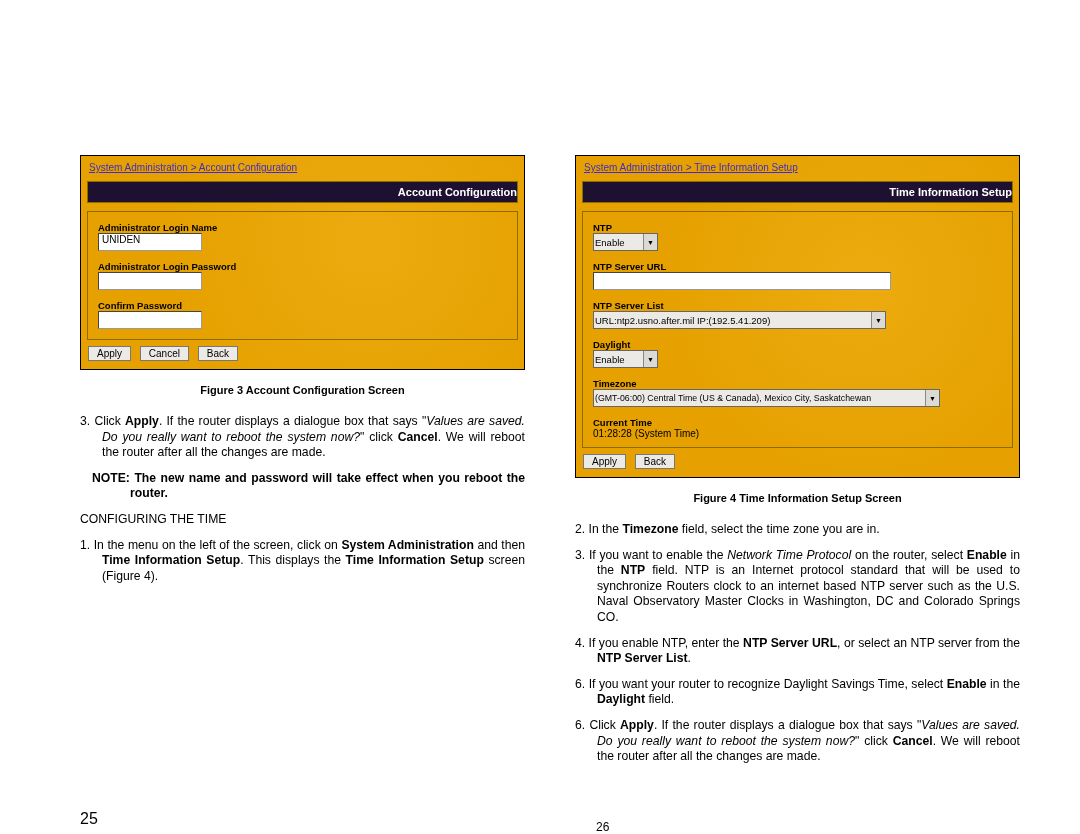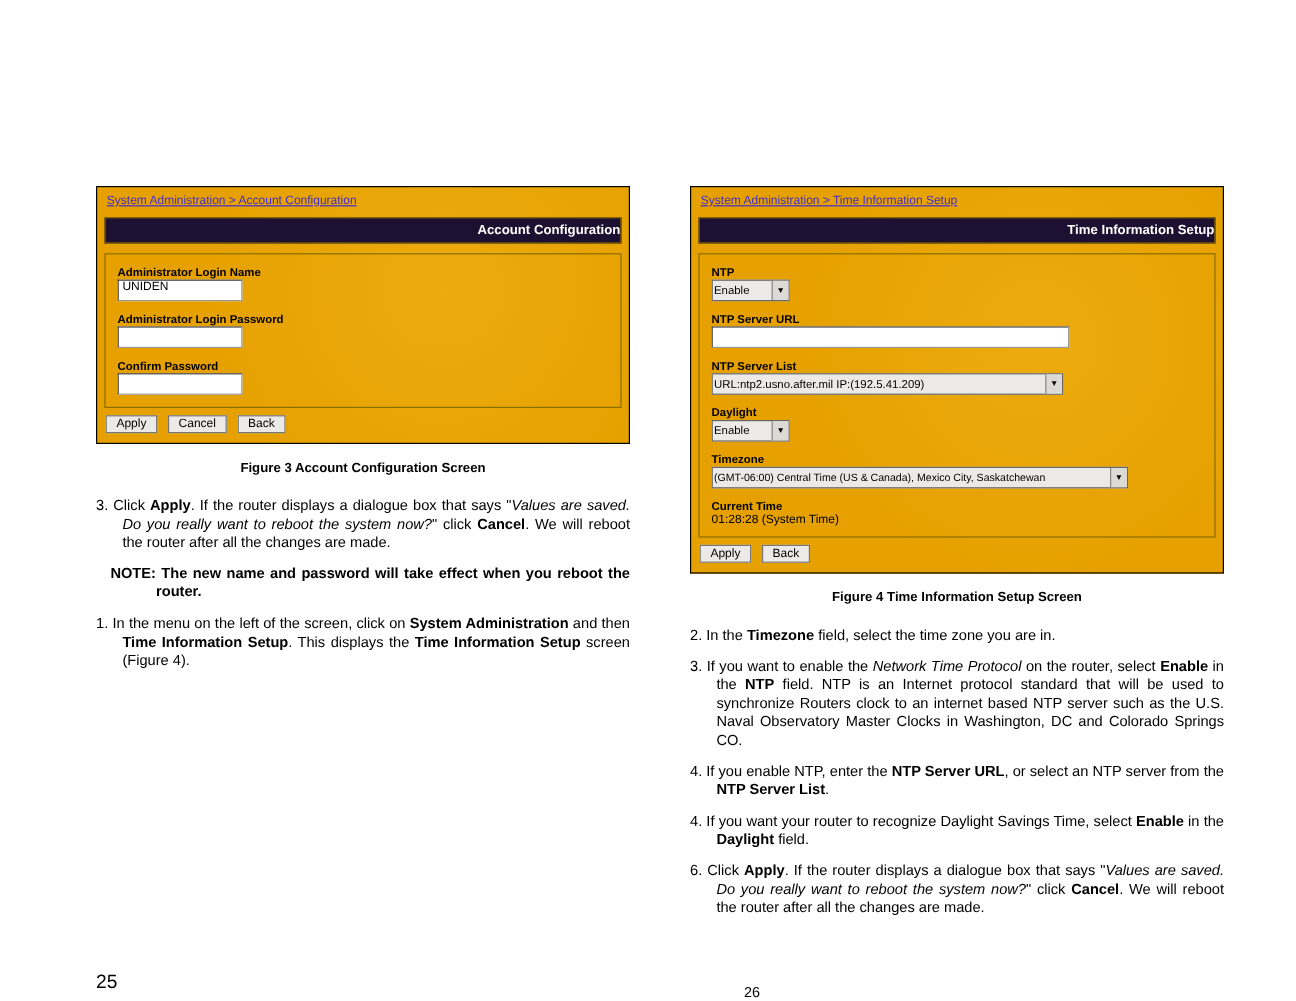--- a/index.html
+++ b/index.html
@@ -128,21 +128,21 @@
     margin: 0 0 20px 0;
     padding-left: 50px;
     text-indent: -38px;
     line-height: 1.28;
   }
   .section-h {
     margin: 8px 0 8px 0;
     font-size: 12.2px;
   }
   .pagenum-l { position: absolute; bottom: 6px; left: 80px; font-size: 16px; }
-  .pagenum-r { position: absolute; bottom: 0; left: 620px; font-size: 12px; }
+  .pagenum-r { position: absolute; bottom: 0; left: 596px; font-size: 12px; }
   .pages { position: relative; width:1080px; height:834px; }
   b { font-weight: bold; }
   i { font-style: italic; }
 </style>
 </head>
 <body>
 
 <div class="pages">
 <div class="page-wrap">
 
@@ -172,20 +172,21 @@
       </div>
     </div>
 
     <div class="caption">Figure 3    Account Configuration Screen</div>
 
     <div class="body-text">
       <p style="padding-left:22px; text-indent:-22px;">
         <span>3.   Click </span><b>Apply</b><span>.   If the router displays a dialogue box that says "</span><i>Values are saved. Do you really want to reboot the system now?</i><span>" click </span><b>Cancel</b><span>.   We will reboot the router after all the changes are made.</span>
       </p>
       <div class="note">NOTE:  The new name and password will take effect when you reboot the router.</div>
+      <div class="section-h">CONFIGURING THE TIME</div>
       <p style="padding-left:22px; text-indent:-22px;">
         <span>1.   In the menu on the left of the screen, click on </span><b>System Administration</b><span> and then </span><b>Time Information Setup</b><span>. This displays the </span><b>Time Information Setup</b><span> screen (Figure 4).</span>
       </p>
     </div>
   </div>
 
   <div class="col">
 
     <div class="shot">
       <div class="breadcrumb">System Administration &gt; Time Information Setup</div>
@@ -240,21 +241,21 @@
       <p style="padding-left:22px; text-indent:-22px;">
         <span>2.   In the </span><b>Timezone</b><span> field, select the time zone you are in.</span>
       </p>
       <p style="padding-left:22px; text-indent:-22px;">
         <span>3.   If you want to enable the </span><i>Network Time Protocol</i><span> on the router, select </span><b>Enable</b><span> in the </span><b>NTP</b><span> field. NTP is an Internet protocol standard that will be used to synchronize Routers clock to an internet based NTP server such as the U.S. Naval Observatory Master Clocks in Washington, DC and Colorado Springs CO.</span>
       </p>
       <p style="padding-left:22px; text-indent:-22px;">
         <span>4.   If you enable NTP, enter the </span><b>NTP Server URL</b><span>, or select an NTP server from the </span><b>NTP Server List</b><span>.</span>
       </p>
       <p style="padding-left:22px; text-indent:-22px;">
-        <span>4.   If you want your router to recognize Daylight Savings Time, select </span><b>Enable</b><span> in the </span><b>Daylight</b><span> field.</span>
+        <span>6.   If you want your router to recognize Daylight Savings Time, select </span><b>Enable</b><span> in the </span><b>Daylight</b><span> field.</span>
       </p>
       <p style="padding-left:22px; text-indent:-22px;">
         <span>6.   Click </span><b>Apply</b><span>.   If the router displays a dialogue box that says "</span><i>Values are saved. Do you really want to reboot the system now?</i><span>" click </span><b>Cancel</b><span>.   We will reboot the router after all the changes are made.</span>
       </p>
     </div>
   </div>
 
 </div>
 
 <div class="pagenum-l">25</div>

